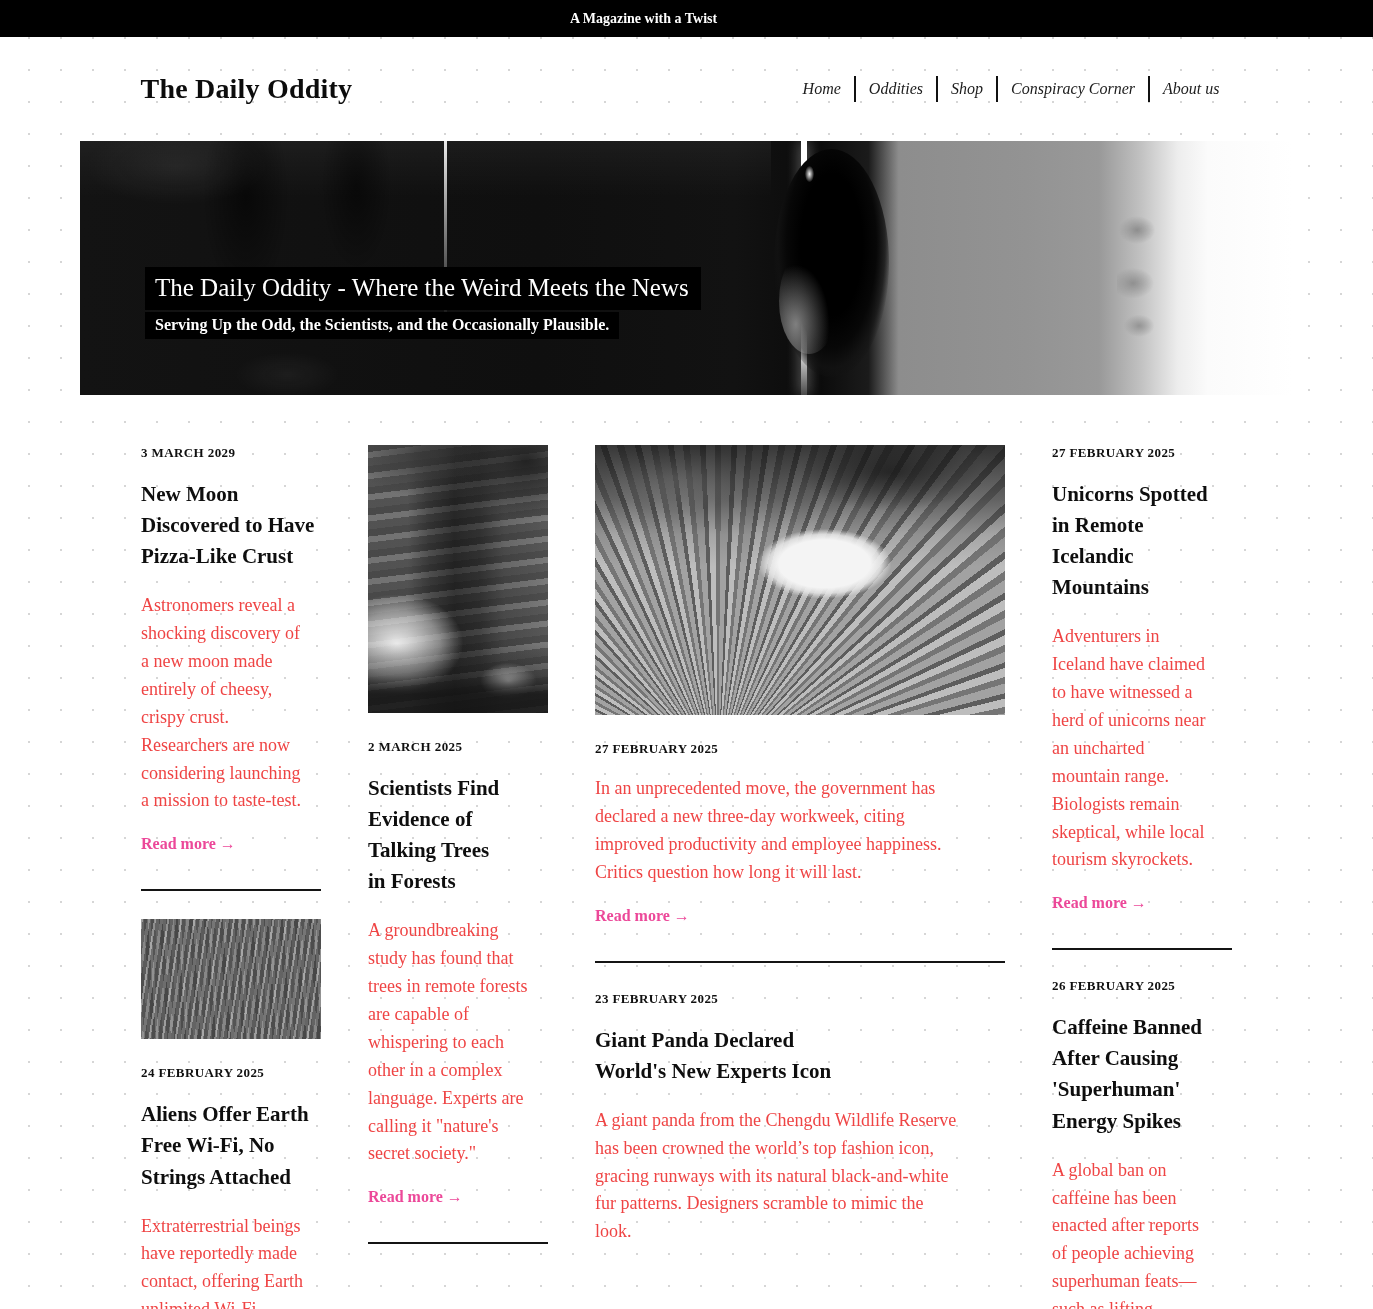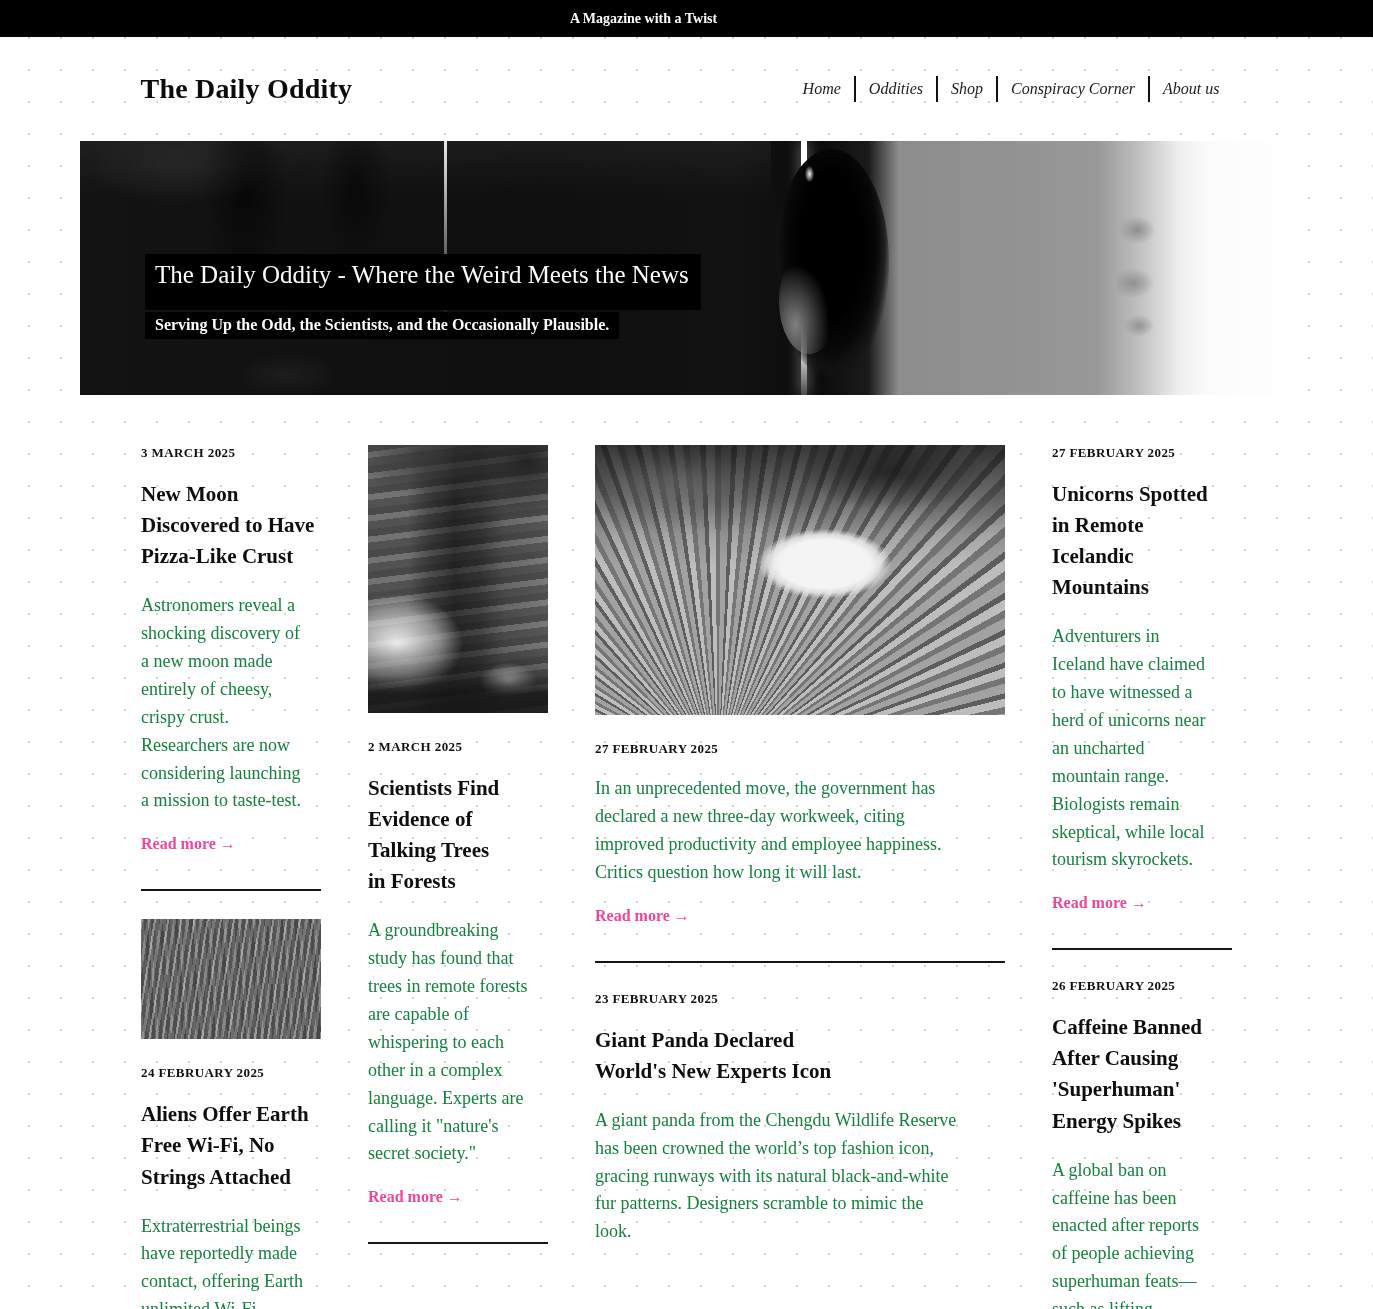--- a/index.html
+++ b/index.html
@@ -54,32 +54,32 @@
   .hero-eye-rim { position:absolute; left:57.6%; top:42%; width:5%; height:42%; border-radius:50%;
     background:radial-gradient(ellipse at 28% 72%, rgba(165,165,165,.75), rgba(165,165,165,0) 55%); }
   .hero-eye-glint { position:absolute; left:59.8%; top:10%; width:9px; height:16px; border-radius:50%;
     background:radial-gradient(ellipse, rgba(255,255,255,.95), rgba(255,255,255,0) 75%); }
   .hero-rag { position:absolute; left:85.5%; top:20%; width:40px; height:60%;
     background:
       radial-gradient(ellipse 26px 20px at 50% 25%, #8e8e8e, rgba(142,142,142,0) 70%),
       radial-gradient(ellipse 30px 22px at 40% 60%, #909090, rgba(144,144,144,0) 70%),
       radial-gradient(ellipse 22px 16px at 55% 88%, #949494, rgba(148,148,148,0) 70%); }
   .hero-caption { position:absolute; left:65px; bottom:56px; display:flex; flex-direction:column; align-items:flex-start; }
-  .hero-title { background:#000; color:#fff; font-size:25px; line-height:1.2; padding:6px 12px 20px 10px; }
+  .hero-title { background:#000; color:#fff; font-size:25px; line-height:1.2; padding:6px 12px 7px 10px; }
   .hero-subtitle { background:#000; color:#fff; font-size:16px; font-weight:bold; padding:4px 10px 5px; margin-top:2px; }
 
   
   .main { width:1091px; margin:50px auto 0; display:grid;
     grid-template-columns:180px 180px 410px 180px; column-gap:47px; align-items:start; }
   .article { margin:0; }
   .a-img { width:100%; margin-bottom:26px; cursor:pointer; }
   .a-date { font-size:13px; font-weight:bold; letter-spacing:.4px; color:#101010; margin-bottom:18px; white-space:nowrap; }
   .a-title { font-size:21px; font-weight:bold; line-height:1.48; color:#0e0e0e; margin-bottom:20px;
     white-space:pre-line; cursor:pointer; }
-  .a-body { font-size:18px; line-height:1.55; color:#15803d; margin-bottom:20px; white-space:pre-line; }
+  .a-body { font-size:18px; line-height:1.55; color:#ef4444; margin-bottom:20px; white-space:pre-line; }
   .read-more { display:inline-block; font-size:16px; font-weight:bold; color:#ec4899;
     text-decoration-thickness:2px; text-underline-offset:4px; cursor:pointer; }
   .card-divider { border:0; border-top:2px solid #141414; margin:36px 0 28px; }
 
   
   .img-fur { height:120px;
     background:
       repeating-linear-gradient(99deg, rgba(190,190,190,.5) 0 2px, rgba(70,70,70,.45) 2px 6px, rgba(150,150,150,.4) 6px 9px, rgba(60,60,60,.5) 9px 13px),
       repeating-linear-gradient(86deg, #8f8f8f 0 3px, #606060 3px 7px, #7c7c7c 7px 11px, #525252 11px 15px),
       linear-gradient(180deg,#7a7a7a,#5e5e5e); }
@@ -142,21 +142,21 @@
   <div class="hero-caption">
     <span class="hero-title">The Daily Oddity - Where the Weird Meets the News</span>
     <span class="hero-subtitle">Serving Up the Odd, the Scientists, and the Occasionally Plausible.</span>
   </div>
 </div>
 
 <div class="main">
 
   <div class="col">
     <article class="article">
-      <div class="a-date">3 MARCH 2025</div>
+      <div class="a-date">3 MARCH 2029</div>
       <h2 class="a-title">New Moon
 Discovered to Have
 Pizza-Like Crust</h2>
       <p class="a-body">Astronomers reveal a
 shocking discovery of
 a new moon made
 entirely of cheesy,
 crispy crust.
 Researchers are now
 considering launching

